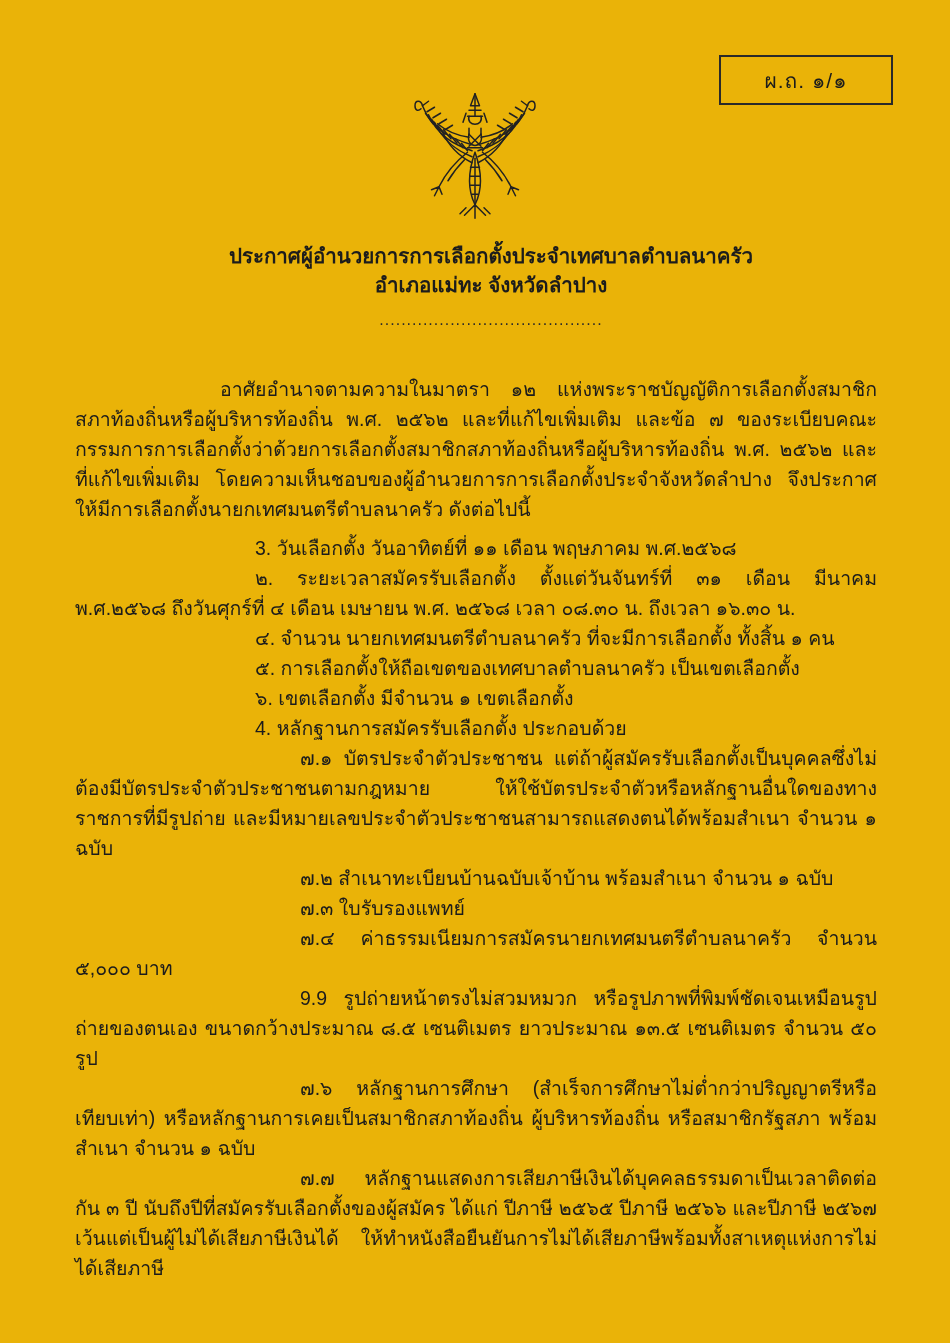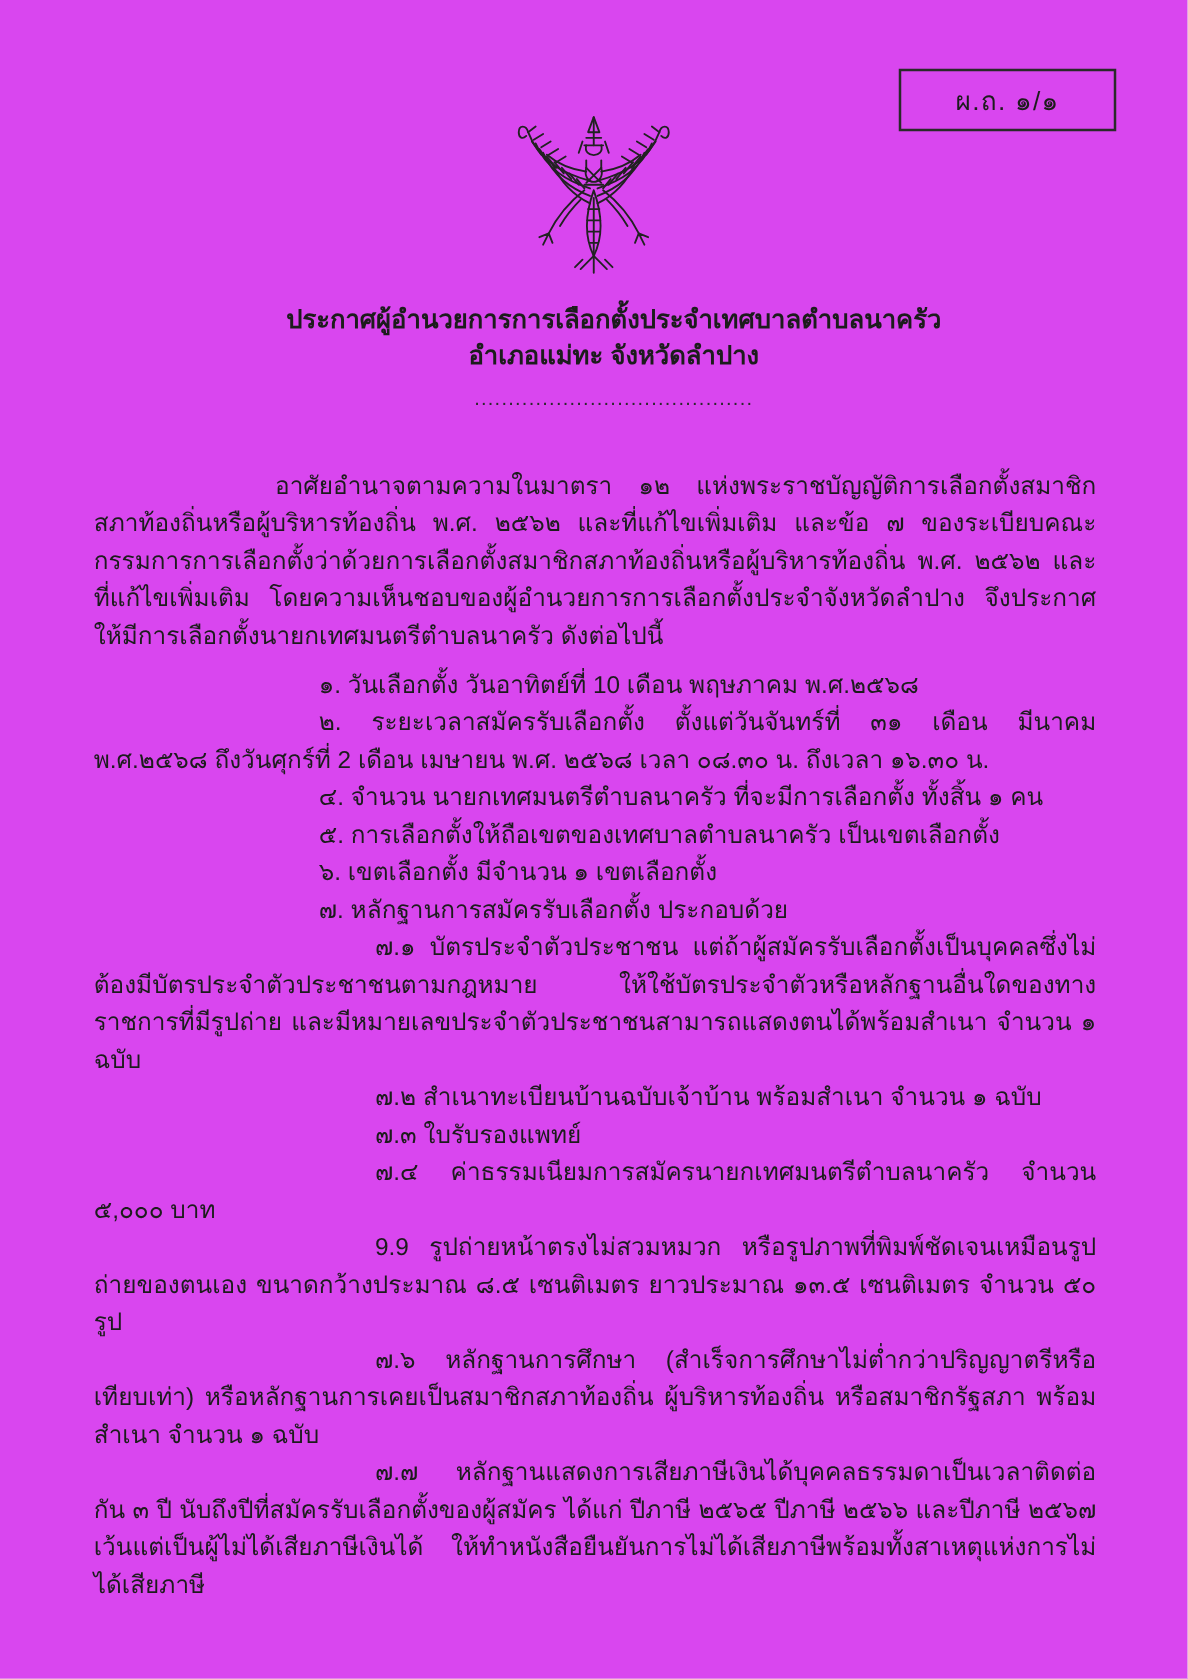--- a/index.html
+++ b/index.html
@@ -4,21 +4,21 @@
 <style>
   * { margin: 0; padding: 0; box-sizing: border-box; }
   html, body { background: #e8e8e8; }
   body { font-family: "Liberation Sans", sans-serif; }
 
   .page {
     position: relative;
     width: 950px;
     height: 1343px;
     margin: 0 auto;
-    background: #d946ef;
+    background: #eab308;
     color: #1c1c1c;
     overflow: hidden;
   }
 
   .form-code-box {
     position: absolute;
     top: 55px;
     right: 57px;
     width: 174px;
     height: 50px;
@@ -126,26 +126,26 @@
   </div>
 
   <div class="header-block">
     <div>ประกาศผู้อำนวยการการเลือกตั้งประจำเทศบาลตำบลนาครัว</div>
     <div>อำเภอแม่ทะ  จังหวัดลำปาง</div>
     <div class="dots-divider">.........................................</div>
   </div>
 
   <div class="body-block">
     <p class="para">อาศัยอำนาจตามความในมาตรา ๑๒  แห่งพระราชบัญญัติการเลือกตั้งสมาชิกสภาท้องถิ่นหรือผู้บริหารท้องถิ่น พ.ศ. ๒๕๖๒ และที่แก้ไขเพิ่มเติม และข้อ ๗ ของระเบียบคณะกรรมการการเลือกตั้งว่าด้วยการเลือกตั้งสมาชิกสภาท้องถิ่นหรือผู้บริหารท้องถิ่น พ.ศ. ๒๕๖๒ และที่แก้ไขเพิ่มเติม โดยความเห็นชอบของผู้อำนวยการการเลือกตั้งประจำจังหวัดลำปาง จึงประกาศให้มีการเลือกตั้งนายกเทศมนตรีตำบลนาครัว ดังต่อไปนี้</p>
-    <p class="item">๑.  วันเลือกตั้ง  วันอาทิตย์ที่ 10 เดือน  พฤษภาคม  พ.ศ.๒๕๖๘</p>
-    <p class="item">๒.  ระยะเวลาสมัครรับเลือกตั้ง ตั้งแต่วันจันทร์ที่ ๓๑ เดือน มีนาคม พ.ศ.๒๕๖๘ ถึงวันศุกร์ที่ 2 เดือน เมษายน พ.ศ. ๒๕๖๘ เวลา ๐๘.๓๐ น. ถึงเวลา ๑๖.๓๐ น.</p>
+    <p class="item">3.  วันเลือกตั้ง  วันอาทิตย์ที่ ๑๑ เดือน  พฤษภาคม  พ.ศ.๒๕๖๘</p>
+    <p class="item">๒.  ระยะเวลาสมัครรับเลือกตั้ง ตั้งแต่วันจันทร์ที่ ๓๑ เดือน มีนาคม พ.ศ.๒๕๖๘ ถึงวันศุกร์ที่ ๔ เดือน เมษายน พ.ศ. ๒๕๖๘ เวลา ๐๘.๓๐ น. ถึงเวลา ๑๖.๓๐ น.</p>
     <p class="item">๔.  จำนวน นายกเทศมนตรีตำบลนาครัว ที่จะมีการเลือกตั้ง ทั้งสิ้น ๑ คน</p>
     <p class="item">๕. การเลือกตั้งให้ถือเขตของเทศบาลตำบลนาครัว เป็นเขตเลือกตั้ง</p>
     <p class="item">๖.  เขตเลือกตั้ง มีจำนวน ๑ เขตเลือกตั้ง</p>
-    <p class="item">๗.  หลักฐานการสมัครรับเลือกตั้ง  ประกอบด้วย</p>
+    <p class="item">4.  หลักฐานการสมัครรับเลือกตั้ง  ประกอบด้วย</p>
     <p class="subitem">๗.๑ บัตรประจำตัวประชาชน  แต่ถ้าผู้สมัครรับเลือกตั้งเป็นบุคคลซึ่งไม่ต้องมีบัตรประจำตัวประชาชนตามกฎหมาย ให้ใช้บัตรประจำตัวหรือหลักฐานอื่นใดของทางราชการที่มีรูปถ่าย และมีหมายเลขประจำตัวประชาชนสามารถแสดงตนได้พร้อมสำเนา จำนวน ๑ ฉบับ</p>
     <p class="subitem">๗.๒ สำเนาทะเบียนบ้านฉบับเจ้าบ้าน  พร้อมสำเนา จำนวน ๑ ฉบับ</p>
     <p class="subitem">๗.๓ ใบรับรองแพทย์</p>
     <p class="subitem">๗.๔  ค่าธรรมเนียมการสมัครนายกเทศมนตรีตำบลนาครัว จำนวน ๕,๐๐๐ บาท</p>
     <p class="subitem">9.9 รูปถ่ายหน้าตรงไม่สวมหมวก  หรือรูปภาพที่พิมพ์ชัดเจนเหมือนรูปถ่ายของตนเอง ขนาดกว้างประมาณ  ๘.๕  เซนติเมตร  ยาวประมาณ  ๑๓.๕  เซนติเมตร จำนวน ๕๐  รูป</p>
     <p class="subitem">๗.๖ หลักฐานการศึกษา (สำเร็จการศึกษาไม่ต่ำกว่าปริญญาตรีหรือเทียบเท่า) หรือหลักฐานการเคยเป็นสมาชิกสภาท้องถิ่น ผู้บริหารท้องถิ่น หรือสมาชิกรัฐสภา พร้อมสำเนา จำนวน ๑ ฉบับ</p>
     <p class="subitem">๗.๗  หลักฐานแสดงการเสียภาษีเงินได้บุคคลธรรมดาเป็นเวลาติดต่อกัน ๓ ปี  นับถึงปีที่สมัครรับเลือกตั้งของผู้สมัคร ได้แก่ ปีภาษี ๒๕๖๕ ปีภาษี ๒๕๖๖ และปีภาษี ๒๕๖๗ เว้นแต่เป็นผู้ไม่ได้เสียภาษีเงินได้ ให้ทำหนังสือยืนยันการไม่ได้เสียภาษีพร้อมทั้งสาเหตุแห่งการไม่ได้เสียภาษี</p>
   </div>
 
 </div>

